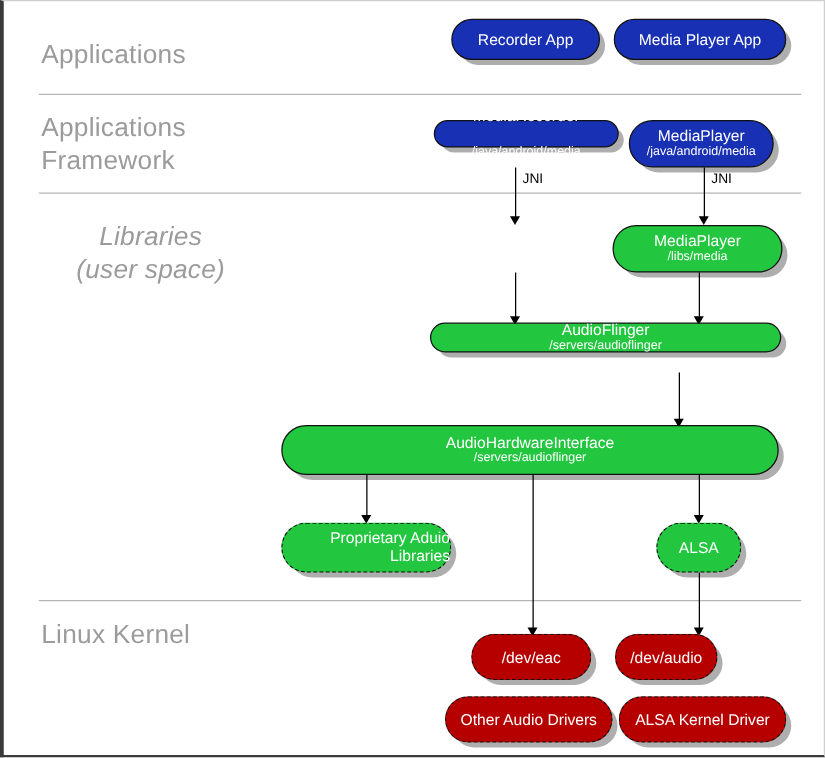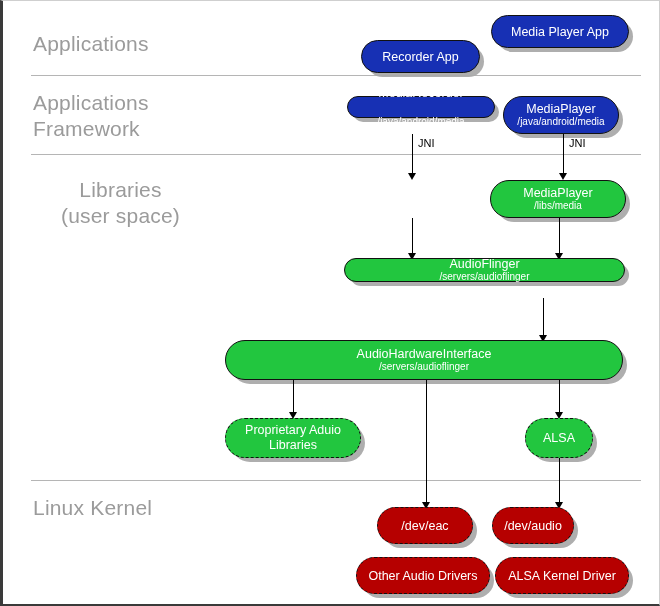--- a/index.html
+++ b/index.html
@@ -92,26 +92,26 @@
 
   <div class="divider" style="top:74px;"></div>
   <div class="divider" style="top:153px;"></div>
   <div class="divider" style="top:479px;"></div>
 
   <div class="layer-label" style="left:30px;top:30px;">Applications</div>
 
   <div class="layer-label" style="left:30px;top:89px;">Applications
 Framework</div>
 
-  <div class="layer-label" style="left:30px;top:176px;text-align:center;width:175px;">Libraries
+  <div class="layer-label" style="left:30px;top:176px;text-align:center;width:175px;font-style:italic;">Libraries
 (user space)</div>
 
   <div class="layer-label" style="left:30px;top:494px;">Linux Kernel</div>
 
-  <div class="node blue" style="left:358px;top:14px;width:119px;height:33px;margin-top:25px;">
+  <div class="node blue" style="left:358px;top:14px;width:119px;height:33px;">
     <span class="t1">Recorder App</span>
   </div>
 
   <div class="node blue" style="left:488px;top:14px;width:138px;height:33px;">
     <span class="t1">Media Player App</span>
   </div>
 
   <div class="node blue" style="left:344px;top:95px;width:148px;height:22px;gap:16px;">
     <span class="t1">MediaRecorder</span>
     <span class="t2">/java/android/media</span>
@@ -157,21 +157,21 @@
 
   <div class="vline" style="left:290px;top:379px;height:35px;"></div>
   <div class="arrow" style="left:286px;top:411px;"></div>
 
   <div class="vline" style="left:423px;top:379px;height:125px;"></div>
   <div class="arrow" style="left:419px;top:501px;"></div>
 
   <div class="vline" style="left:556px;top:379px;height:35px;"></div>
   <div class="arrow" style="left:552px;top:411px;"></div>
 
-  <div class="node green dashed" style="left:222px;top:417px;width:136px;height:40px;">
+  <div class="node green dashed" style="left:222px;top:417px;width:136px;height:40px;text-align:right;">
     <span class="t1 wrap">Proprietary Aduio Libraries</span>
   </div>
 
   <div class="node green dashed" style="left:522px;top:417px;width:68px;height:40px;">
     <span class="t1">ALSA</span>
   </div>
 
   <div class="vline" style="left:556px;top:457px;height:47px;"></div>
   <div class="arrow" style="left:552px;top:501px;"></div>
 

